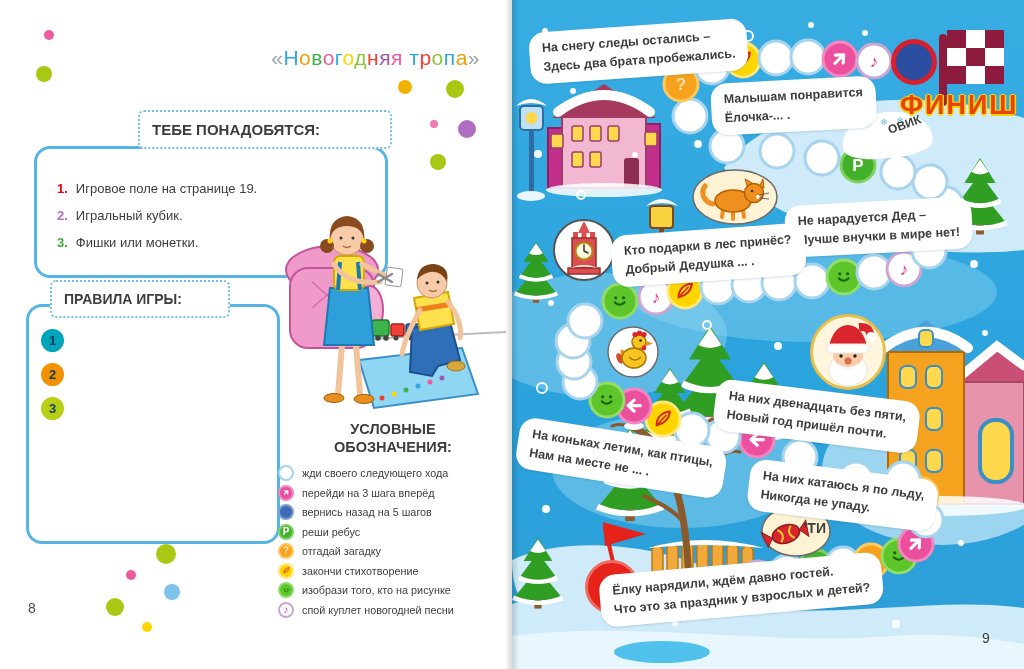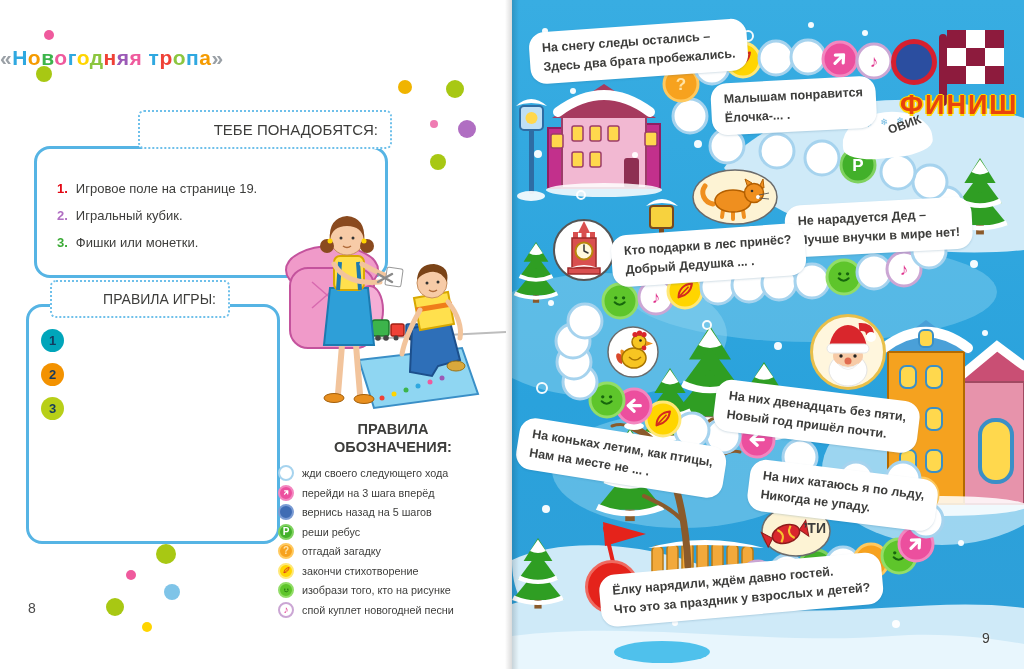--- a/index.html
+++ b/index.html
@@ -7,24 +7,24 @@
           font-family:"Liberation Sans",sans-serif;color:#3d3d3b;}
   .page{position:absolute;top:0;height:669px;width:512px;}
   .page-left{left:0;background:#fff;}
   .page-right{left:512px;background:linear-gradient(180deg,#38ade2 0%,#2aa2dc 60%,#2f9fd8 100%);}
   .spread::after{content:"";position:absolute;left:505px;top:0;width:14px;height:669px;
      background:linear-gradient(90deg,rgba(0,0,0,0),rgba(0,0,0,.14),rgba(0,0,0,0));z-index:40;pointer-events:none;}
 
   
   .kicker{position:absolute;top:26px;left:0;width:480px;text-align:center;font-size:15px;
           letter-spacing:2px;font-weight:500;}
-  .title{position:absolute;top:46px;left:0;width:480px;text-align:left;font-size:21px;
-         font-weight:bold;margin:0;letter-spacing:.5px;}
+  .title{position:absolute;top:46px;left:0;width:480px;text-align:right;font-size:21px;
+         font-weight:normal;margin:0;letter-spacing:.5px;}
   .box-dashed{position:absolute;background:#fff;border:2px dotted #6fc0ea;border-radius:6px;
-         font-weight:normal;font-size:15px;text-align:right;padding:9px 12px;z-index:3;}
+         font-weight:bold;font-size:15px;text-align:left;padding:9px 12px;z-index:3;}
   .need-title{top:110px;left:138px;width:226px;}
   .rules-title{top:280px;left:50px;width:152px;font-size:14px;}
   .box-solid{position:absolute;border:3px solid #56b4e4;border-radius:16px;background:#fff;z-index:2;}
   .need-box{top:146px;left:34px;width:318px;height:94px;padding:26px 10px 6px 20px;}
   .need-item{font-size:13px;line-height:27px;white-space:nowrap;}
   .need-item .num{font-weight:bold;margin-right:8px;}
   .rules-box{top:304px;left:26px;width:224px;height:208px;padding:20px 12px 6px 12px;}
   .rule{display:flex;gap:9px;margin-bottom:9px;align-items:flex-start;}
   .rnum{flex:none;width:23px;height:23px;border-radius:50%;display:flex;align-items:center;
         justify-content:center;font-weight:bold;font-size:13px;color:#143a5e;margin-top:2px;}
@@ -190,21 +190,21 @@
         <circle cx="150" cy="85" r="15" fill="#f7cba7" stroke="#c89060"></circle>
         <path d="M135,82 Q136,66 152,66 Q168,68 165,84 Q159,72 148,74 Q139,76 135,82 Z" fill="#7a4317"></path>
         <circle cx="145" cy="85" r="1.5" fill="#333"></circle>
           <circle cx="156" cy="84" r="1.5" fill="#333"></circle>
         <path d="M147,92 Q151,95 155,92" stroke="#b06b3a" stroke-width="1.5" fill="none"></path>
       </g>
     </svg>
 
     <div class="legend">
       <div class="legend-title">
-        <span>ПРАВИЛА</span><br>
+        <span>УСЛОВНЫЕ</span><br>
         <span>ОБОЗНАЧЕНИЯ:</span>
       </div>
       <div class="legend-items">
           <div class="litem">
             <span class="disc t-wait licon"></span>
             <span class="ltxt">жди своего следующего хода</span>
           </div>
           <div class="litem">
             <span class="disc t-fwd3 licon">
               <svg viewBox="0 0 20 20" style="transform: rotate(-45deg);">

